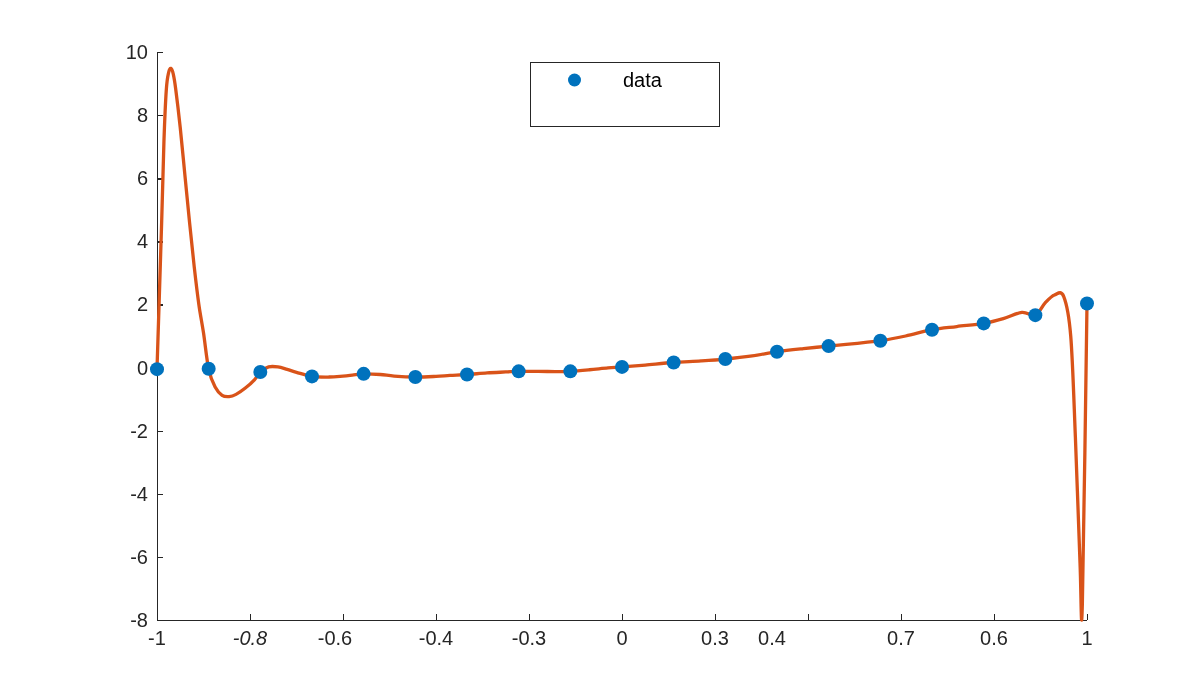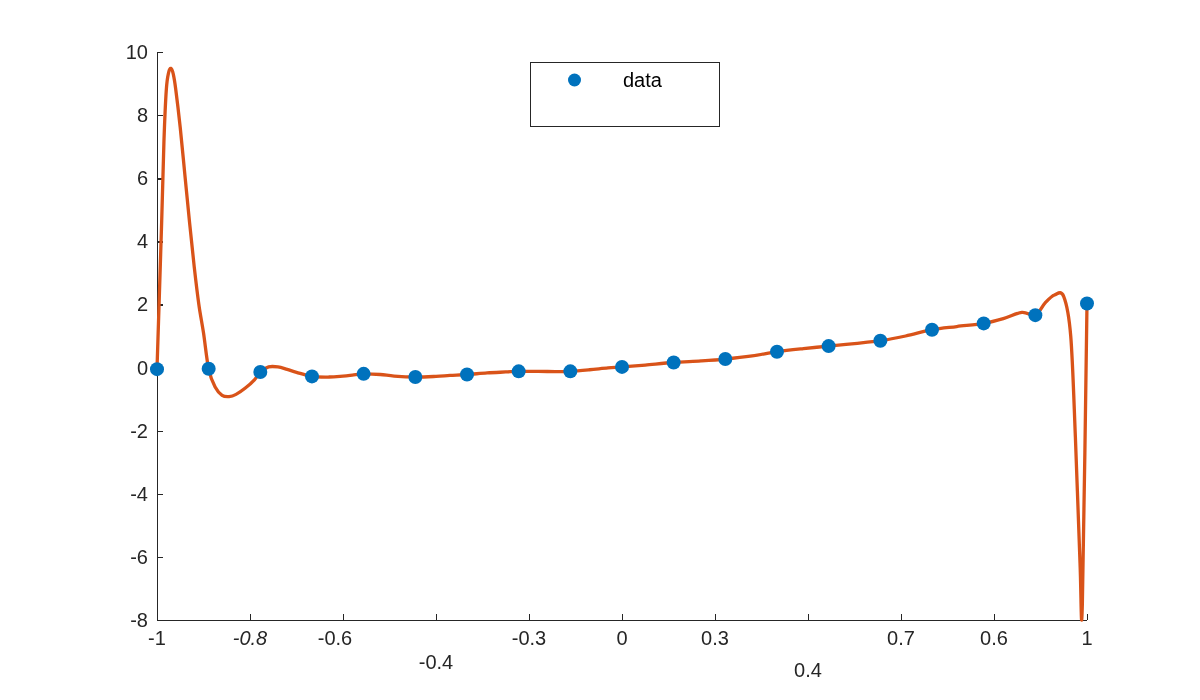--- a/index.html
+++ b/index.html
@@ -93,25 +93,25 @@
       <div class="tick xtick" style="left: 715px;"></div>
       <div class="tick xtick" style="left: 808px;"></div>
       <div class="tick xtick" style="left: 901px;"></div>
       <div class="tick xtick" style="left: 994px;"></div>
       <div class="tick xtick" style="left: 1087px;"></div>
     </div>
   <div id="xlabels">
       <div class="xlabel" style="left: 157px;">-1</div>
       <div class="xlabel" style="left: 250px; font-style: italic;">-0.8</div>
       <div class="xlabel" style="left: 335px;">-0.6</div>
-      <div class="xlabel" style="left: 436px; margin-top: 24px;">-0.4</div>
+      <div class="xlabel" style="left: 436px;">-0.4</div>
       <div class="xlabel" style="left: 529px;">-0.3</div>
       <div class="xlabel" style="left: 622px;">0</div>
       <div class="xlabel" style="left: 715px;">0.3</div>
-      <div class="xlabel" style="left: 808px; margin-top: 32px;">0.4</div>
+      <div class="xlabel" style="left: 772px;">0.4</div>
       <div class="xlabel" style="left: 901px;">0.7</div>
       <div class="xlabel" style="left: 994px;">0.6</div>
       <div class="xlabel" style="left: 1087px;">1</div>
     </div>
 
   <div id="plotbox">
     <svg id="plot-svg" width="930" height="568">
       <path id="interp-path" fill="none" stroke="#D95319" stroke-width="3.3" stroke-linecap="round" stroke-linejoin="round" d="M0.00,317.13C0.78,292.68 3.49,208.53 4.65,170.40C5.81,132.27 6.20,110.44 6.98,88.36C7.75,66.27 8.53,49.17 9.30,37.87C10.08,26.56 10.85,24.09 11.63,20.51C12.40,16.93 13.18,16.15 13.95,16.41C14.73,16.67 15.50,18.78 16.28,22.09C17.05,25.40 17.44,27.35 18.60,36.29C19.76,45.23 21.70,61.27 23.25,75.73C24.80,90.20 26.35,107.29 27.90,123.07C29.45,138.84 31.00,155.15 32.55,170.40C34.10,185.65 35.65,200.90 37.20,214.58C38.75,228.25 40.30,241.40 41.85,252.44C43.40,263.49 44.87,270.12 46.50,280.84C48.13,291.57 49.68,307.77 51.61,316.82C53.55,325.86 55.88,330.70 58.13,335.12C60.37,339.54 62.78,341.75 65.10,343.32C67.43,344.90 69.75,344.74 72.08,344.59C74.40,344.43 76.34,343.80 79.05,342.38C81.76,340.96 85.25,338.54 88.35,336.07C91.45,333.59 95.17,330.23 97.65,327.55C100.13,324.86 100.90,322.08 103.23,319.97C105.55,317.87 108.65,315.77 111.60,314.92C114.55,314.08 117.80,314.50 120.90,314.92C124.00,315.35 127.10,316.55 130.20,317.45C133.30,318.34 135.39,319.13 139.50,320.29C143.61,321.45 149.42,323.60 154.84,324.39C160.27,325.18 166.86,325.07 172.05,325.02C177.24,324.97 182.13,324.39 186.00,324.08C189.88,323.76 191.89,323.50 195.30,323.13C198.71,322.76 201.81,321.97 206.46,321.87C211.11,321.76 218.08,322.13 223.20,322.50C228.31,322.87 231.26,323.65 237.15,324.08C243.04,324.50 251.57,324.97 258.54,325.02C265.52,325.07 273.26,324.65 279.00,324.39C284.74,324.13 287.76,323.76 292.95,323.44C298.14,323.13 303.96,322.92 310.16,322.50C316.36,322.08 323.72,321.34 330.15,320.92C336.58,320.50 343.48,320.24 348.75,319.97C354.02,319.71 356.35,319.45 361.77,319.34C367.20,319.24 374.95,319.29 381.30,319.34C387.65,319.39 394.55,319.66 399.90,319.66C405.25,319.66 407.96,319.66 413.38,319.34C418.81,319.03 426.17,318.34 432.45,317.76C438.73,317.19 445.63,316.34 451.05,315.87C456.48,315.40 458.80,315.40 465.00,314.92C471.20,314.45 479.65,313.77 488.25,313.03C496.85,312.29 507.31,311.19 516.62,310.51C525.91,309.82 535.45,309.51 544.05,308.93C552.65,308.35 559.71,307.88 568.23,307.04C576.75,306.19 586.60,305.09 595.20,303.88C603.80,302.67 611.32,300.99 619.85,299.78C628.37,298.57 637.75,297.57 646.35,296.62C654.95,295.68 662.93,294.94 671.46,294.10C679.98,293.26 688.82,292.47 697.50,291.57C706.18,290.68 715.02,290.00 723.54,288.73C732.07,287.47 740.05,285.84 748.65,284.00C757.25,282.16 766.63,279.27 775.15,277.69C783.68,276.11 791.20,275.59 799.80,274.53C808.40,273.48 819.02,272.69 826.77,271.38C834.52,270.06 839.94,268.49 846.30,266.64C852.65,264.80 859.55,260.91 864.90,260.33C870.25,259.75 874.51,264.75 878.38,263.17C882.26,261.60 884.97,254.23 888.15,250.87C891.33,247.50 894.35,244.03 897.45,242.98C900.55,241.93 904.04,237.72 906.75,244.56C909.46,251.39 911.79,260.60 913.72,284.00C915.66,307.40 916.83,347.11 918.38,384.98C919.92,422.84 921.86,483.33 923.02,511.20C924.19,539.07 924.19,595.51 925.35,552.22C926.51,508.94 929.23,301.62 930.00,251.50"></path>
       <g id="data-points">
           <circle cx="0.00" cy="317.13" r="7" fill="#0072BD"></circle>

